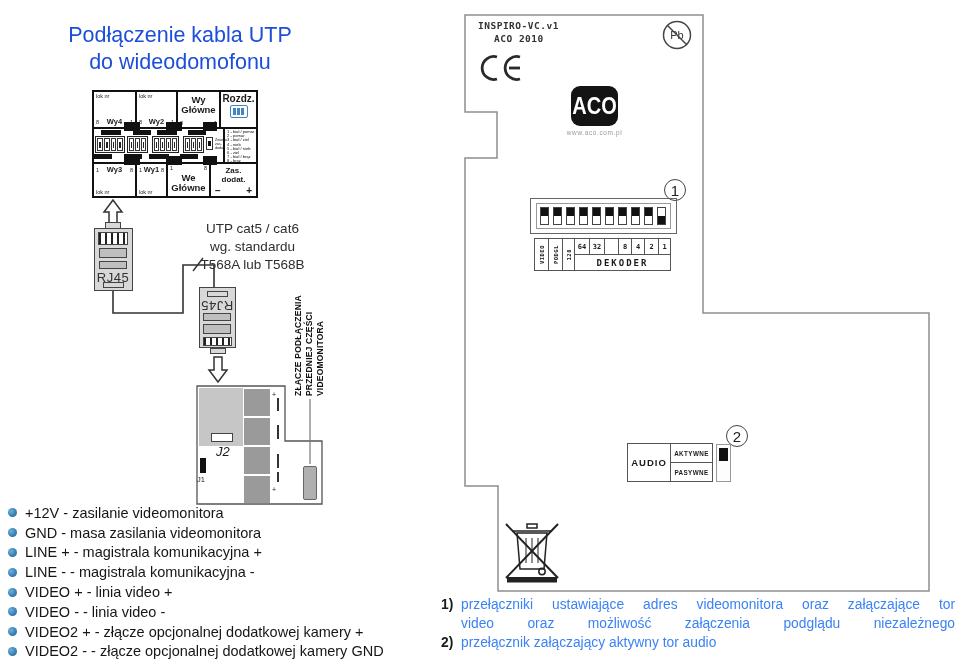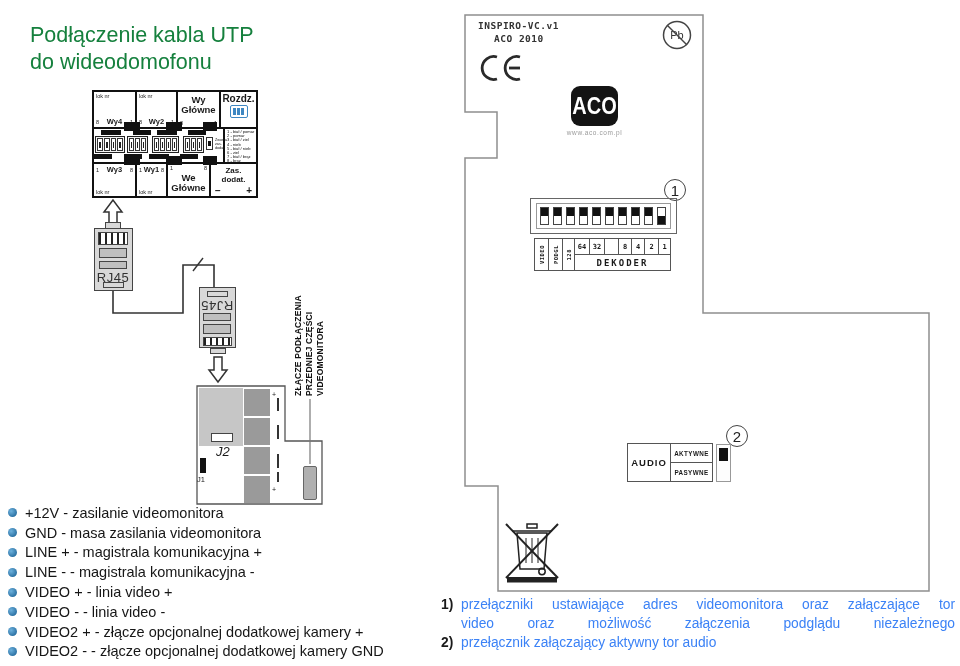--- a/index.html
+++ b/index.html
@@ -99,21 +99,21 @@
       <path d="M526 538 V563 M532 538 V563 M538 538 V563" stroke-width="1"></path>
       <circle cx="542" cy="571.5" r="3.2"></circle>
       <line x1="506" y1="524" x2="558" y2="578" stroke-width="2"></line>
       <line x1="558" y1="524" x2="506" y2="578" stroke-width="2"></line>
       <rect x="507" y="577" width="50" height="5.5" fill="#222" stroke="none"></rect>
     </g>
   </svg>
 
   <div class="layer">
 
-    <div class="abs" style="left:30px;top:22px;width:300px;font-size:21.5px;line-height:27px;color:#15803d">
+    <div class="abs" style="left:30px;top:22px;width:300px;text-align:center;font-size:21.5px;line-height:27px;color:#1d4ed8">
       <div>Podłączenie kabla UTP</div>
       <div>do wideodomofonu</div>
     </div>
 
     <div class="abs tblock" style="left:92px;top:90px;width:166px;height:108px">
 
       <div class="abs trow" style="left:0;top:0;width:162px;height:37px;border-bottom:2px solid #111">
         <div class="tcell" style="width:43px;border-right:2px solid #111">
           <span class="corner" style="top:1px;left:2px">lok nr</span>
           <span class="strip" style="bottom:1px">
@@ -241,20 +241,25 @@
 
     <div class="abs rjtab" style="left:105px;top:222px;width:16px;height:7px"></div>
     <div class="abs rjbody" style="left:94px;top:228px;width:39px;height:63px">
       <div class="rjpins" style="left:3px;top:3px;width:30px;height:13px"></div>
       <div class="rjbar" style="left:4px;top:19px;width:28px;height:10px"></div>
       <div class="rjbar" style="left:4px;top:32px;width:28px;height:8px"></div>
       <div class="rjtext" style="left:0;top:41px;width:36px">RJ45</div>
       <div class="rjtab" style="left:8px;top:53px;width:21px;height:6px"></div>
     </div>
 
+    <div class="abs" style="left:180px;top:220px;width:145px;text-align:center;font-size:13.5px;line-height:18px;color:#2e2e2e">
+      <div>UTP cat5 / cat6</div>
+      <div>wg. standardu</div>
+      <div>T568A lub T568B</div>
+    </div>
 
     <div class="abs rjbody" style="left:199px;top:287px;width:37px;height:61px">
       <div class="rjtab" style="left:7px;top:3px;width:21px;height:6px"></div>
       <div class="rjtext" style="left:0;top:10px;width:34px;transform:rotate(180deg)">RJ45</div>
       <div class="rjbar" style="left:3px;top:25px;width:28px;height:8px"></div>
       <div class="rjbar" style="left:3px;top:36px;width:28px;height:10px"></div>
       <div class="rjpins" style="left:3px;top:49px;width:29px;height:9px"></div>
     </div>
     <div class="abs rjtab" style="left:210px;top:348px;width:16px;height:6px"></div>
 

